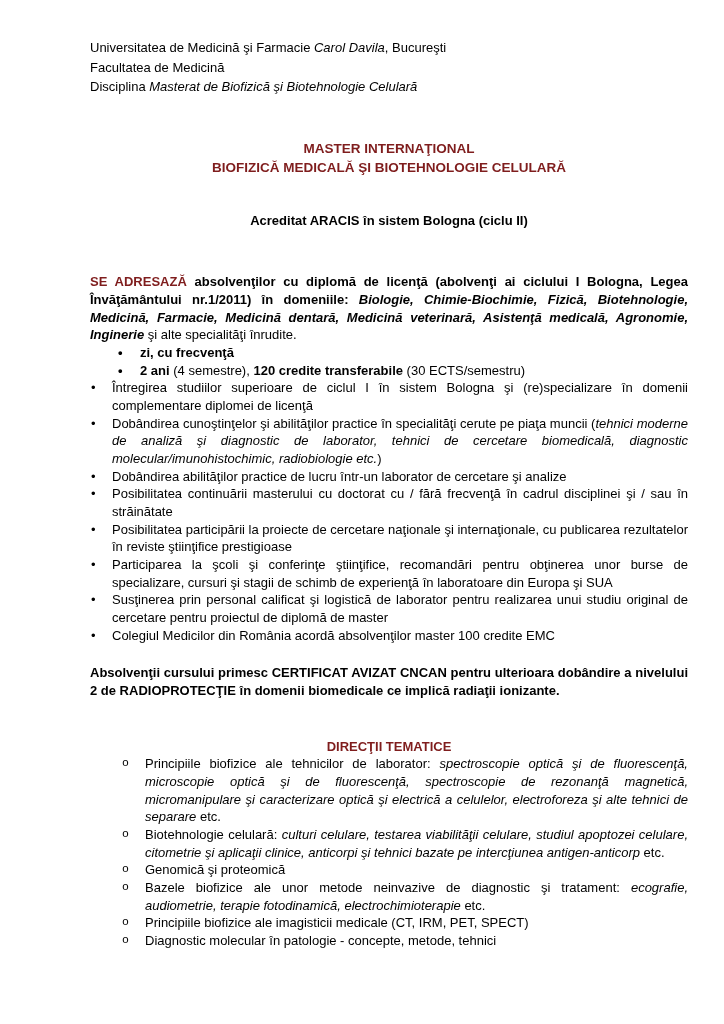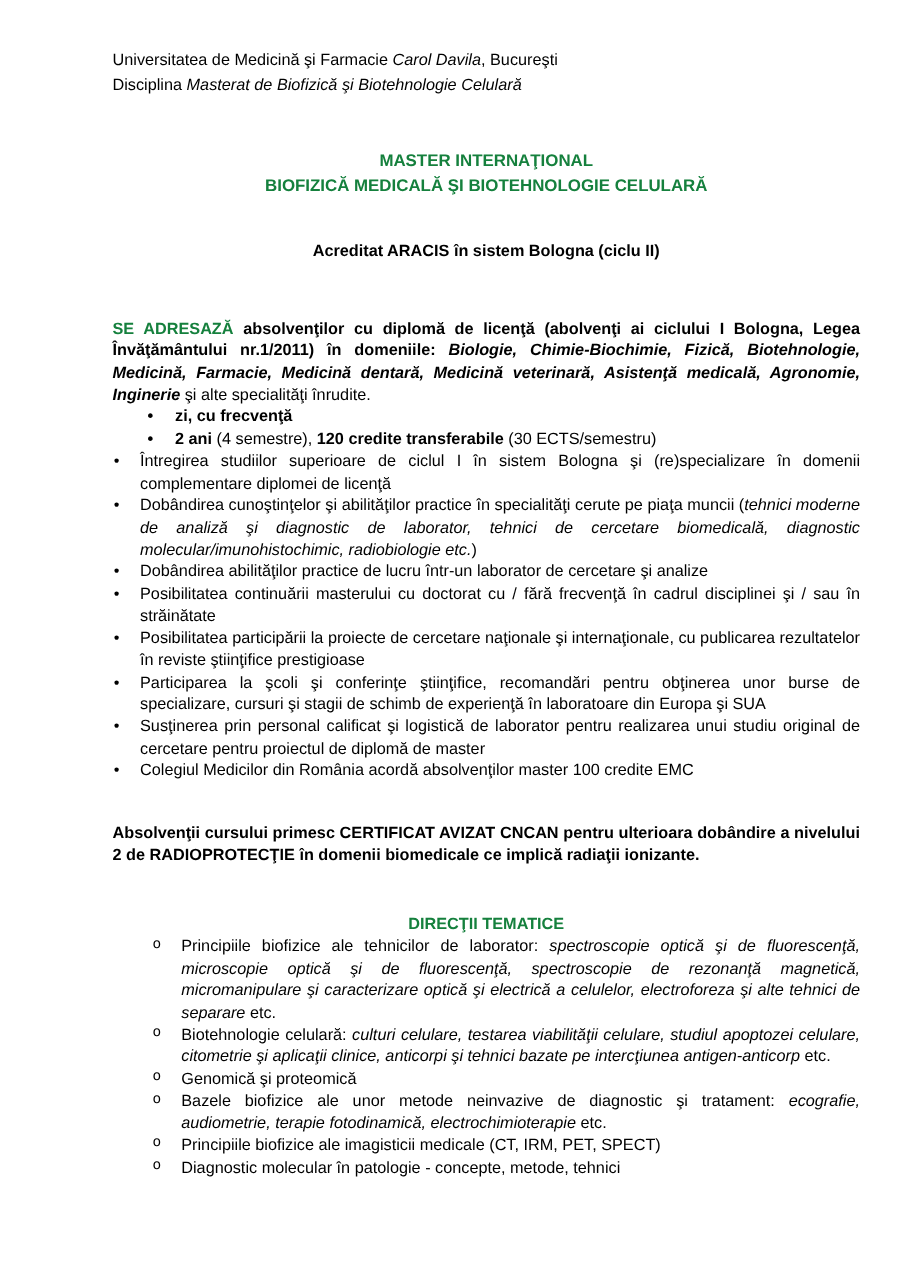--- a/index.html
+++ b/index.html
@@ -4,50 +4,51 @@
 <style>
   html,body{margin:0;padding:0;background:#fff;}
   .page{
     width:724px;height:1024px;box-sizing:border-box;
     padding:38px 36px 20px 90px;background:#fff;overflow:hidden;
     font-family:"Liberation Sans","DejaVu Sans",sans-serif;
     font-size:13px;line-height:1.36;color:#000;
   }
   p{margin:0;}
   i{font-style:italic;}
-  .navy{color:#15803d;}
+  .navy{color:#7f1d1d;}
   .bold{font-weight:bold;}
   .normal{font-weight:normal;}
   .center{text-align:center;}
   .justify{text-align:justify;}
   .header p{line-height:1.5;}
   .title-block{margin-top:42px;line-height:1.45;font-size:13.5px;}
   .subtitle{margin-top:34px;}
   .adres-para{margin-top:44px;}
   .forma-head{margin-top:17px;}
   .list{margin:0;padding:0;list-style:none;}
   .list li{position:relative;}
   .mk{position:absolute;top:0;}
   .forma-list li{padding-left:50px;}
   .forma-list .mk{left:28px;}
   .oport-head{margin-top:28px;}
   .oport-list li{padding-left:22px;text-align:justify;}
   .oport-list .mk{left:1px;}
-  .cert-para{margin-top:32px;}
+  .cert-para{margin-top:20px;}
   .dir-head{margin-top:38px;text-align:center;}
   .dir-list li{padding-left:55px;text-align:justify;}
   .dir-list .mk{left:32px;font-family:"Liberation Mono","DejaVu Sans Mono",monospace;font-size:11.5px;}
 </style>
 </head>
 <body>
 
 <div class="page">
 
   <div class="header">
     <p><span>Universitatea de Medicină şi Farmacie </span><i>Carol Davila</i><span>, Bucureşti</span></p>
+    <p>Facultatea de Medicină</p>
     <p><span>Disciplina </span><i>Masterat de Biofizică şi Biotehnologie Celulară</i></p>
   </div>
 
   <div class="title-block navy bold center">
     <p>MASTER INTERNAŢIONAL</p>
     <p>BIOFIZICĂ MEDICALĂ ŞI BIOTEHNOLOGIE CELULARĂ</p>
   </div>
 
   <p class="subtitle bold center">Acreditat ARACIS în sistem Bologna (ciclu II)</p>
 

